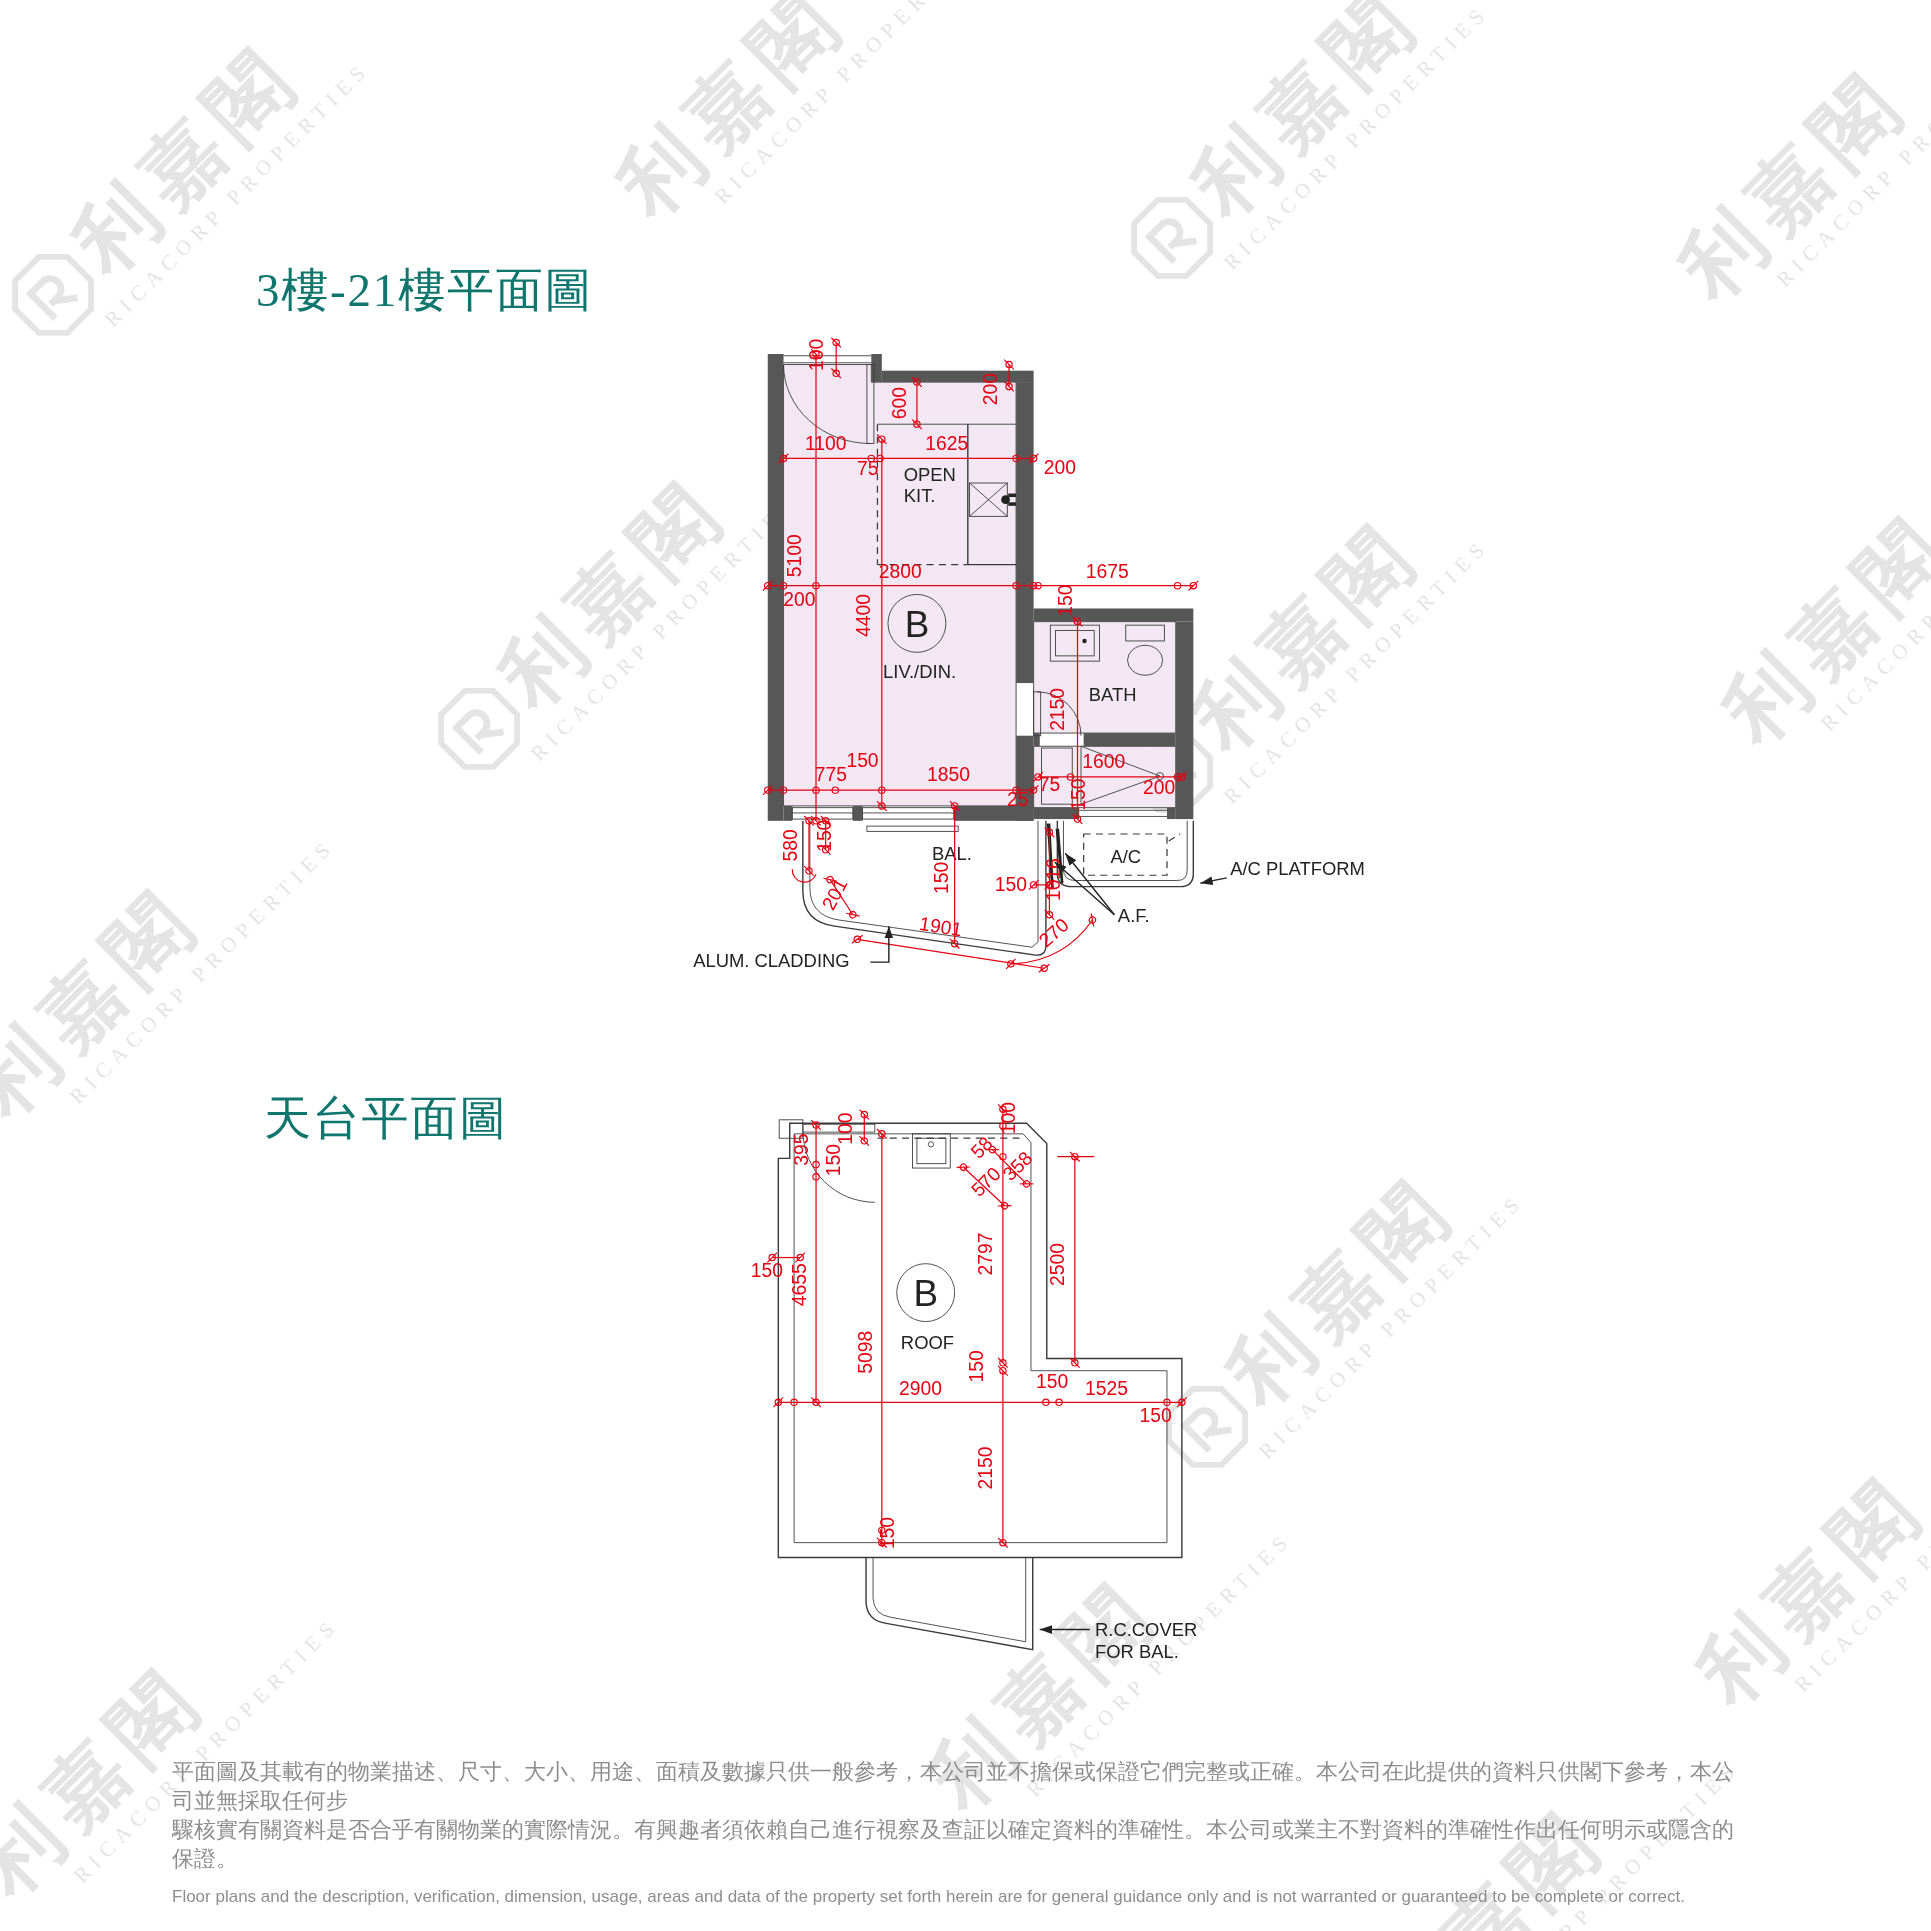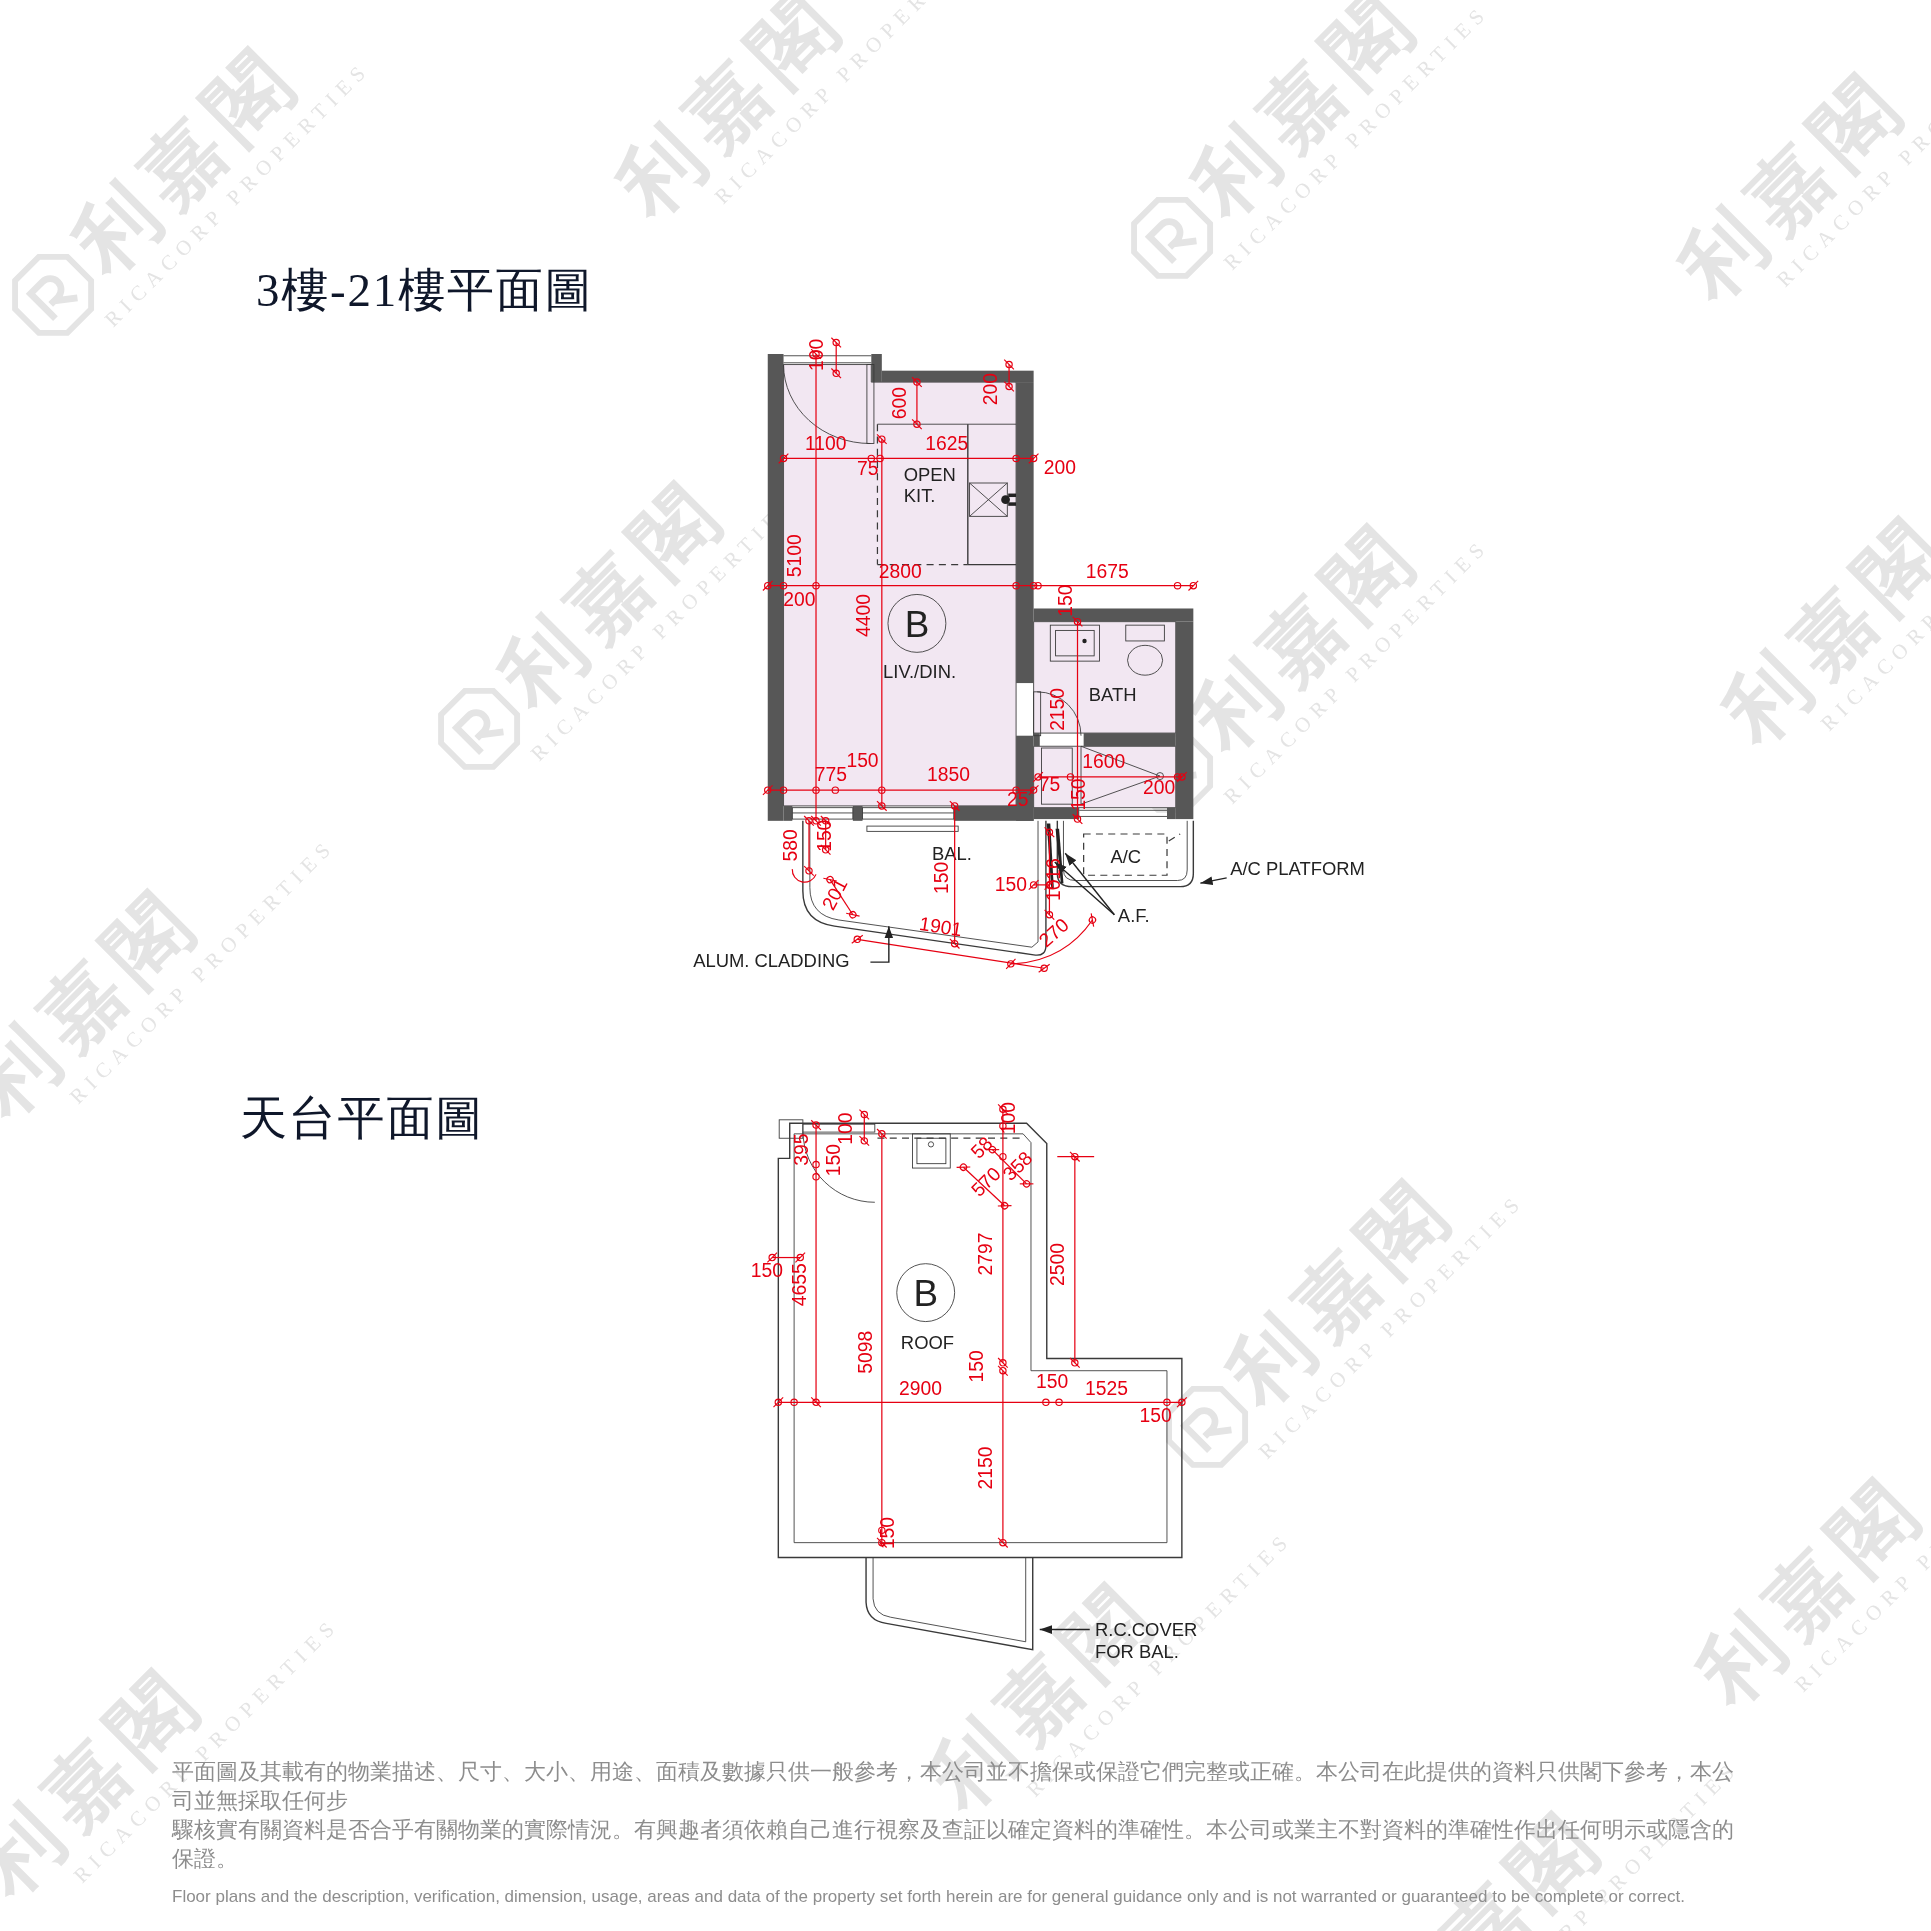--- a/index.html
+++ b/index.html
@@ -7,21 +7,21 @@
         font-family:"Liberation Sans",sans-serif;}
   
   .wm{position:absolute;transform:translate(-50%,-50%) rotate(-45deg);color:#e4e4e4;z-index:1;}
   .wm-row{display:flex;align-items:center;gap:8.8px;}
   .wm-cjk{font-size:81px;font-weight:700;letter-spacing:12.3px;white-space:nowrap;
           font-family:"Liberation Serif",serif;}
   .wm-latin{display:block;margin:-7px 0 0 61px;font-family:"Liberation Serif",serif;
             font-size:21px;letter-spacing:7px;white-space:nowrap;}
   .wm-logo{width:84px;height:84px;flex:0 0 auto;}
   
-  .plan-title{position:absolute;z-index:5;color:#0f172a;font-family:"Liberation Serif",serif;
+  .plan-title{position:absolute;z-index:5;color:#0f766e;font-family:"Liberation Serif",serif;
               font-size:47px;letter-spacing:1.8px;white-space:nowrap;}
   
   svg.plan{position:absolute;z-index:4;overflow:visible;}
   .wall{fill:#575757;stroke:none;}
   .room{fill:#f2e7f2;stroke:#3a3a3a;stroke-width:1;}
   .ln{stroke:#3a3a3a;stroke-width:1.6;fill:none;}
   .lnthin{stroke:#3a3a3a;stroke-width:1;fill:none;}
   .dash{stroke:#3a3a3a;stroke-width:1.4;fill:none;stroke-dasharray:8 6;}
   .dl{stroke:#e60012;stroke-width:1.4;fill:none;}
   .tc{stroke:#e60012;stroke-width:1.3;fill:none;}
@@ -134,21 +134,21 @@
       </div>
     <div class="wm" style="left:1870px;top:1545px">
         <div class="wm-row">
           <span class="wm-cjk">利嘉閣</span>
         </div>
         <span class="wm-latin">RICACORP PROPERTIES</span>
       </div>
   </div>
 
   <div class="plan-title" style="left:256px;top:259px">3樓-21樓平面圖</div>
-  <div class="plan-title" style="left:240px;top:1087px">天台平面圖</div>
+  <div class="plan-title" style="left:264px;top:1087px">天台平面圖</div>
 
   <svg class="plan" style="left:680px;top:325px;width:702px;height:667px" viewBox="775 370 800 760">
     <defs>
       <marker id="tick" markerUnits="userSpaceOnUse" markerWidth="18" markerHeight="18" refX="0" refY="0" orient="auto" viewBox="-9 -9 18 18">
         <circle cx="0" cy="0" r="3.6" fill="none" stroke="#e60012" stroke-width="1.3"></circle>
         <line x1="-5.5" y1="5.5" x2="5.5" y2="-5.5" stroke="#e60012" stroke-width="1.3"></line>
       </marker>
       <marker id="arrowblk" markerUnits="userSpaceOnUse" markerWidth="16" markerHeight="12" refX="14" refY="0" orient="auto" viewBox="0 -6 16 12">
         <path d="M0,-5 L14,0 L0,5 Z" fill="#222"></path>
       </marker>

